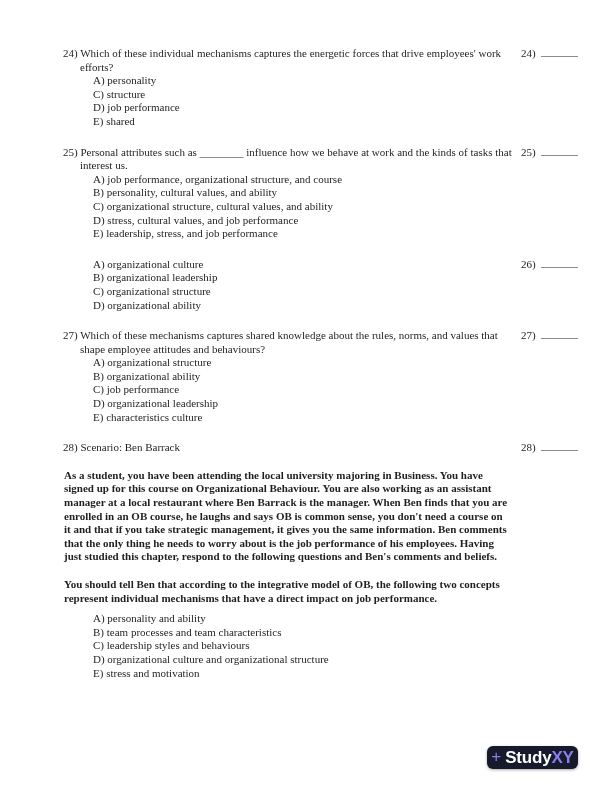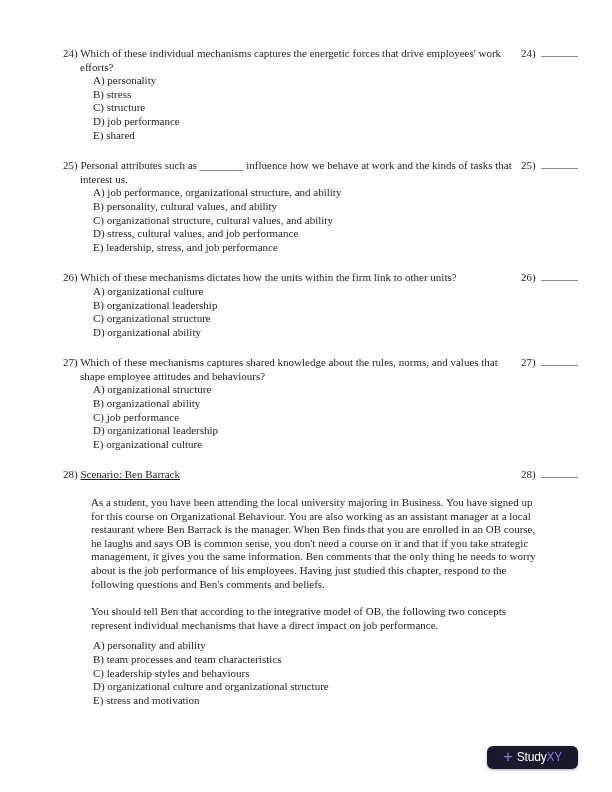--- a/index.html
+++ b/index.html
@@ -22,86 +22,81 @@
   .q-main { flex: 0 0 457px; width: 457px; }
   .q-stem { padding-left: 17px; text-indent: -17px; }
   .q-options { padding-left: 30px; }
   .q-answer { white-space: nowrap; flex: 1 1 auto; padding-left: 1px; }
   .blank {
     display: inline-block;
     width: 37px; height: 9px;
     border-bottom: 1px solid #8c8c8c;
     margin-left: 5px;
   }
-  .scenario-heading { text-decoration: underline; }
-  .para { margin-left: 28px; width: 447px; margin-top: 14px; }
+  .scenario-heading { }
+  .para { margin-left: 1px; width: 447px; margin-top: 14px; font-weight: bold; }
   .scenario-options { margin-top: 7px; }
   .badge {
     position: absolute;
     left: 487px; top: 746px;
     width: 91px; height: 23px;
     border-radius: 6px;
     display: flex; align-items: center; justify-content: center;
     gap: 4px;
     font-family: "Liberation Sans", sans-serif;
     box-shadow: 0 1px 3px rgba(0,0,0,0.35);
   }
   .badge .plus { font-size: 17px; font-weight: 400; line-height: 1; margin-top: -2px; }
-  .badge .brand { font-size: 12px; font-weight: 400; letter-spacing: -0.2px; }
+  .badge .brand { font-size: 17px; font-weight: 700; letter-spacing: -0.2px; }
 </style>
 </head>
 <body>
 
 <div class="page" style="background: rgb(255, 255, 255); color: rgb(31, 31, 31);">
   <div class="content">
 
     <div class="q-block">
       <div class="q-main">
         <div class="q-stem">
           <span>24)</span>
           <span>Which of these individual mechanisms captures the energetic forces that drive employees' work efforts?</span>
         </div>
         <div class="q-options">
           <div>A) personality</div>
-          <div>B) stress</div>
           <div>C) structure</div>
           <div>D) job performance</div>
           <div>E) shared</div>
         </div>
       </div>
       <div class="q-answer">
         <span>24)</span><span class="blank" style="border-bottom-color: rgb(140, 140, 140);"></span>
       </div>
     </div>
 
     <div class="q-block">
       <div class="q-main">
         <div class="q-stem">
           <span>25)</span>
           <span>Personal attributes such as ________ influence how we behave at work and the kinds of tasks that interest us.</span>
         </div>
         <div class="q-options">
-          <div>A) job performance, organizational structure, and ability</div>
+          <div>A) job performance, organizational structure, and course</div>
           <div>B) personality, cultural values, and ability</div>
           <div>C) organizational structure, cultural values, and ability</div>
           <div>D) stress, cultural values, and job performance</div>
           <div>E) leadership, stress, and job performance</div>
         </div>
       </div>
       <div class="q-answer">
         <span>25)</span><span class="blank" style="border-bottom-color: rgb(140, 140, 140);"></span>
       </div>
     </div>
 
     <div class="q-block">
       <div class="q-main">
-        <div class="q-stem">
-          <span>26)</span>
-          <span>Which of these mechanisms dictates how the units within the firm link to other units?</span>
-        </div>
         <div class="q-options">
           <div>A) organizational culture</div>
           <div>B) organizational leadership</div>
           <div>C) organizational structure</div>
           <div>D) organizational ability</div>
         </div>
       </div>
       <div class="q-answer">
         <span>26)</span><span class="blank" style="border-bottom-color: rgb(140, 140, 140);"></span>
       </div>
@@ -111,21 +106,21 @@
       <div class="q-main">
         <div class="q-stem">
           <span>27)</span>
           <span>Which of these mechanisms captures shared knowledge about the rules, norms, and values that shape employee attitudes and behaviours?</span>
         </div>
         <div class="q-options">
           <div>A) organizational structure</div>
           <div>B) organizational ability</div>
           <div>C) job performance</div>
           <div>D) organizational leadership</div>
-          <div>E) organizational culture</div>
+          <div>E) characteristics culture</div>
         </div>
       </div>
       <div class="q-answer">
         <span>27)</span><span class="blank" style="border-bottom-color: rgb(140, 140, 140);"></span>
       </div>
     </div>
 
     <div class="q-block">
       <div class="q-main">
         <div class="q-stem">

